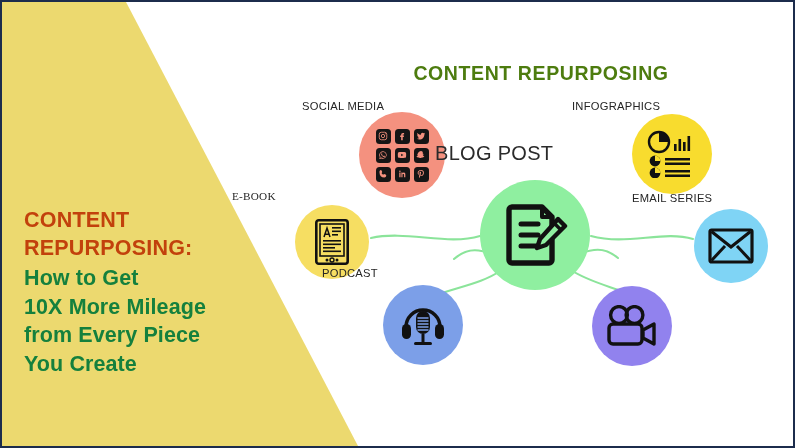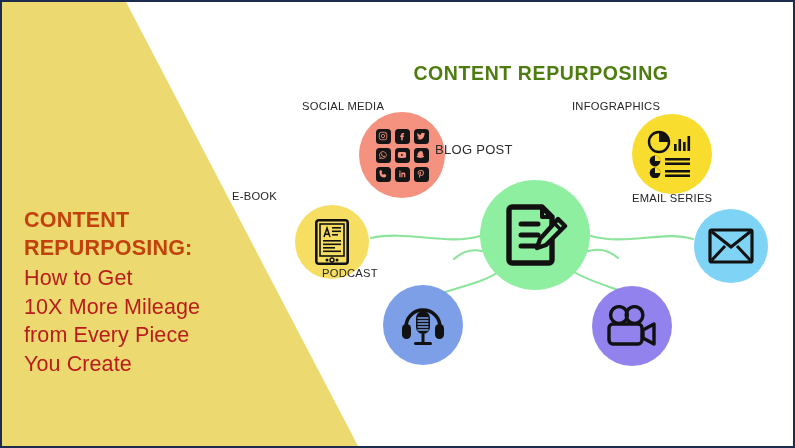--- a/index.html
+++ b/index.html
@@ -37,22 +37,22 @@
     font-size: 21.5px;
     font-weight: bold;
     color: #c2410c;
     line-height: 1.28;
     letter-spacing: 0.2px;
     margin: 0;
     white-space: pre-line;
   }
   .headline-sub {
     font-size: 21.5px;
-    font-weight: normal;
-    color: #b91c1c;
+    font-weight: bold;
+    color: #15803d;
     line-height: 1.33;
     letter-spacing: 0.1px;
     margin: 2px 0 0 0;
     white-space: pre-line;
   }
 
   
   #infographic {
     position: absolute;
     left: 285px;
@@ -90,21 +90,21 @@
   .node-label {
     position: absolute;
     width: 200px;
     text-align: left;
     font-size: 11.2px;
     color: #252525;
     letter-spacing: 0.25px;
     white-space: nowrap;
   }
   .node-label.big {
-    font-size: 13px;
+    font-size: 20px;
     color: #2b2b2b;
     letter-spacing: 0.3px;
   }
   
   .sm-grid {
     display: grid;
     grid-template-columns: repeat(3, 15px);
     grid-template-rows: repeat(3, 15px);
     gap: 4px;
   }
@@ -229,21 +229,21 @@
           <rect x="19" y="32.5" width="25" height="2.5" fill="#111"></rect>
           <circle cx="9" cy="43" r="5.4" fill="#111"></circle>
           <path d="M9 43 L9 37.6 A5.4 5.4 0 0 1 14.4 43 Z" fill="#F8DC2E"></path>
           <rect x="19" y="40" width="25" height="2.5" fill="#111"></rect>
           <rect x="19" y="44.5" width="25" height="2.5" fill="#111"></rect>
         </svg>
       </div>
     </div>
 
     <div class="node">
-      <div class="node-label" style="left:-55px; top:188px;">E-BOOK</div>
+      <div class="node-label" style="left:-55px; top:188px;font-family:Liberation Serif, serif;">E-BOOK</div>
       <div class="node-circle" style="left:8px; top:203px; width:74px; height:74px; background:#F6DE62;">
         <svg width="34" height="46" viewBox="0 0 34 46">
           <rect x="1.3" y="1.3" width="31.4" height="43.4" rx="2.5" fill="none" stroke="#111" stroke-width="2.6"></rect>
           <rect x="5" y="5" width="24" height="32" fill="none" stroke="#111" stroke-width="1.6"></rect>
           <path d="M9 18 L12 9 L15 18 M10 15.2 h4" fill="none" stroke="#111" stroke-width="1.5"></path>
           <rect x="17" y="8" width="9" height="1.6" fill="#111"></rect>
           <rect x="17" y="11.5" width="9" height="1.6" fill="#111"></rect>
           <rect x="17" y="15" width="6" height="1.6" fill="#111"></rect>
           <rect x="8" y="21" width="18" height="1.6" fill="#111"></rect>
           <rect x="8" y="24.5" width="18" height="1.6" fill="#111"></rect>

